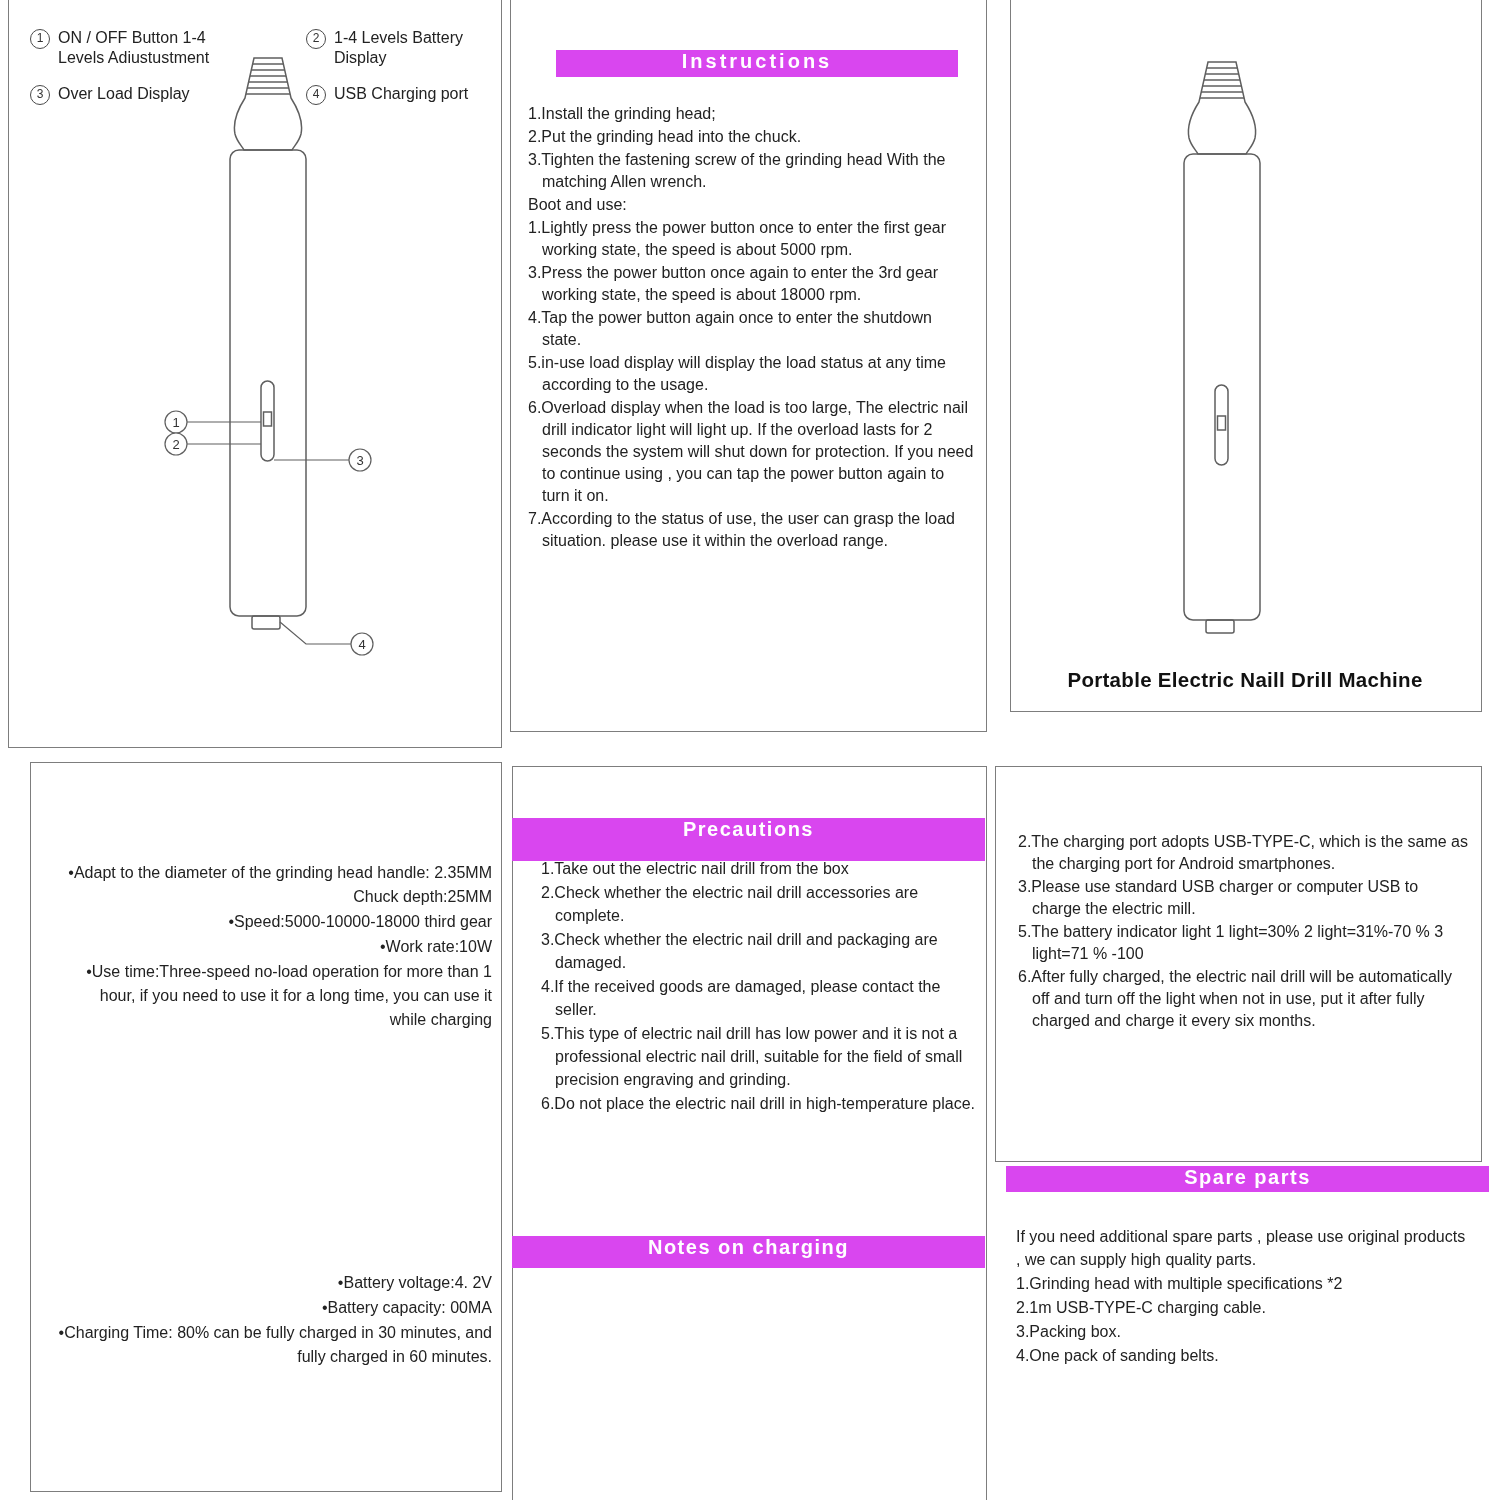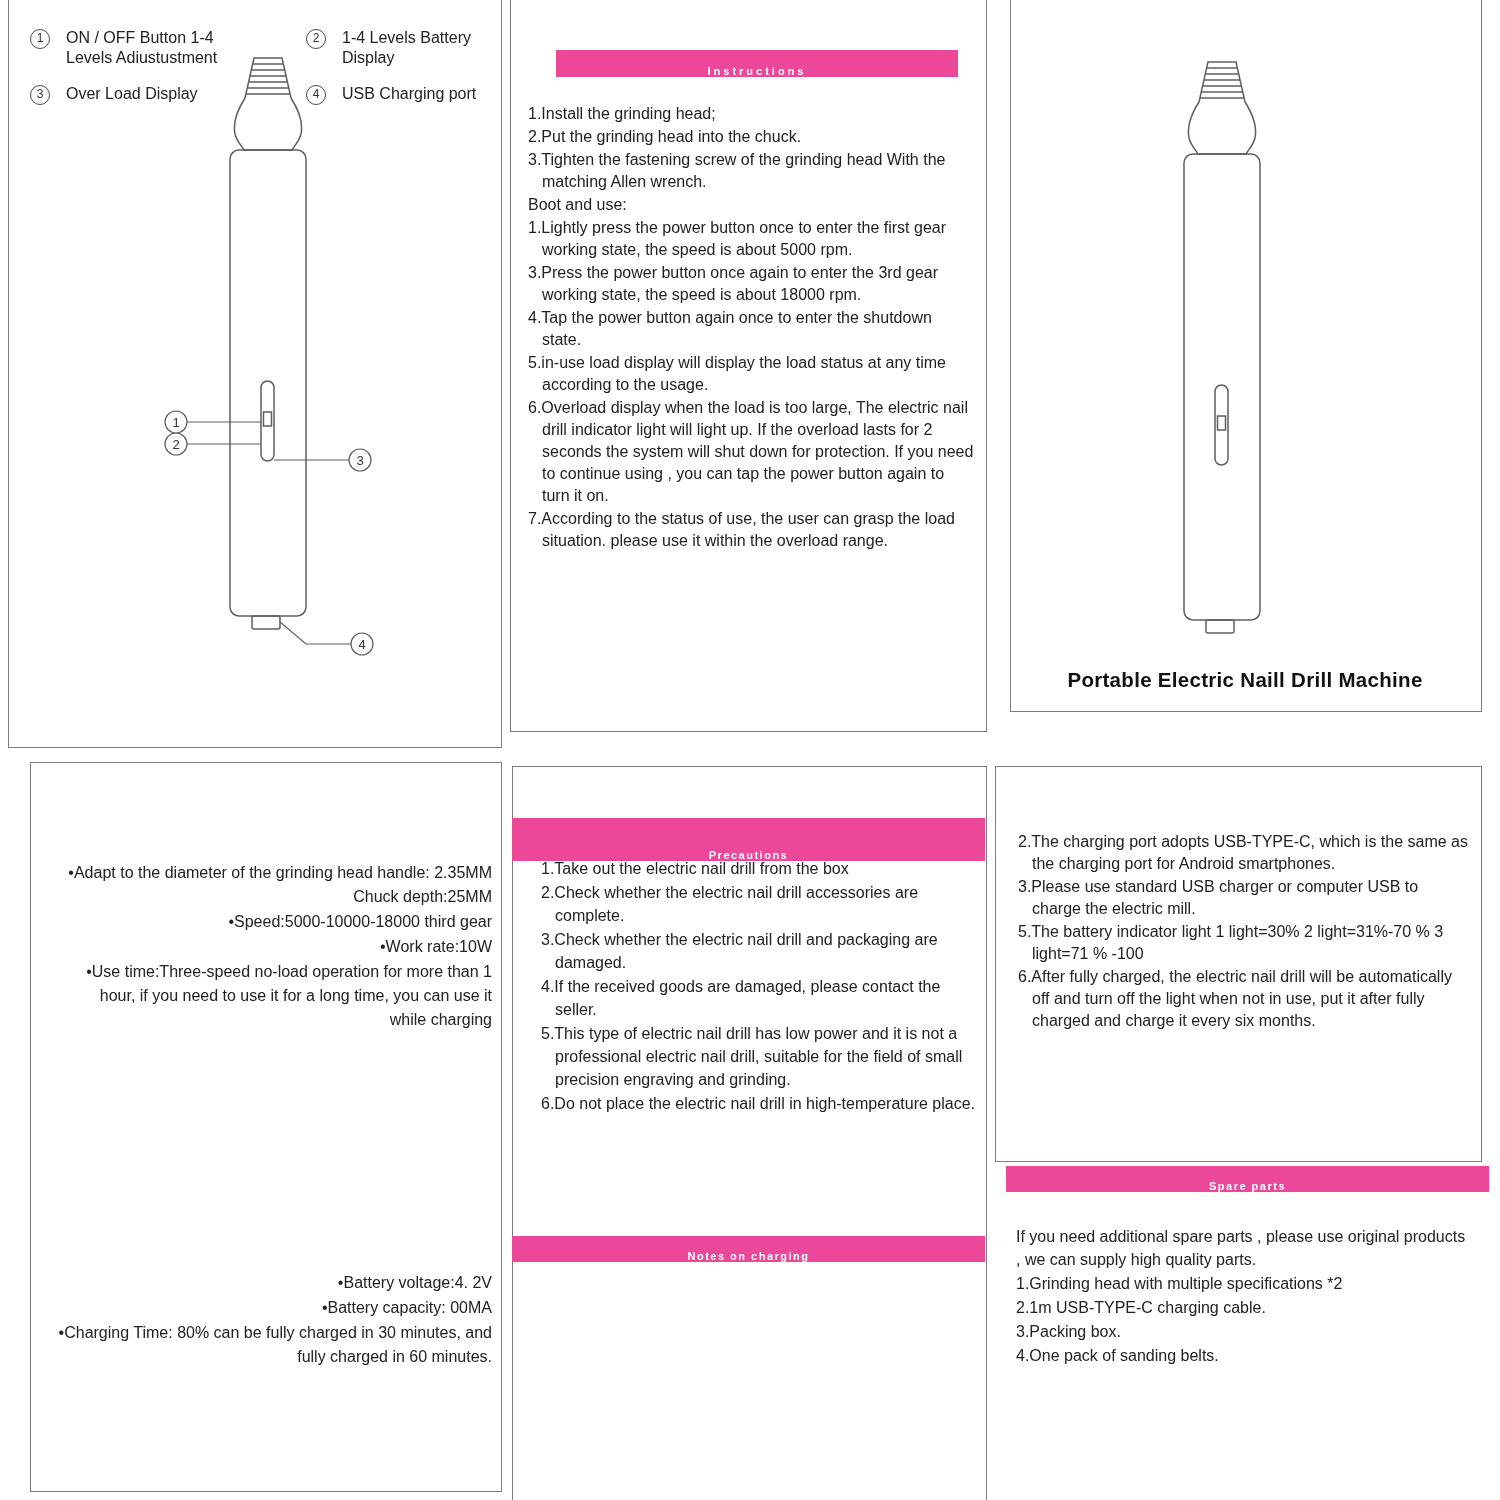--- a/index.html
+++ b/index.html
@@ -4,38 +4,38 @@
 <style>
   html,body { margin:0; padding:0; background:#ffffff; }
   .page {
     position:relative; width:1500px; height:1500px; overflow:hidden;
     background:#ffffff; color:#222;
     font-family:"Liberation Sans", sans-serif; font-size:16px;
   }
   .panel { position:absolute; border:1px solid #7d7d7d; background:#fff; }
   .abs { position:absolute; }
   .bar {
-    position:absolute; background:#ec4899; color:#ffffff;
-    font-weight:bold; font-size:11px; letter-spacing:1.5px;
-    display:flex; align-items:flex-end; justify-content:center;
+    position:absolute; background:#d946ef; color:#ffffff;
+    font-weight:bold; font-size:20px; letter-spacing:1.5px;
+    display:flex; align-items:flex-start; justify-content:center;
   }
   .bar.wide-space { letter-spacing:3px; }
   .txt p { margin:1px 0; }
   .lh22 { line-height:22px; }
   .lh23 { line-height:23px; }
   .lh24 { line-height:24px; }
   .hang p { padding-left:14px; text-indent:-14px; }
   .bullets p { padding-left:15px; text-indent:-15px;text-align:right; }
   .bullets p::before { content:"\2022 "; }
   .legend-item { position:absolute; display:flex; gap:8px; align-items:flex-start; line-height:20px; }
   .numcircle {
     flex:0 0 auto; width:18px; height:18px; border:1px solid #4a4a4a; border-radius:50%;
     font-size:12px; line-height:17px; text-align:center; color:#333; margin-top:1px;
   }
-  .legend-label { color:#222;margin-left:8px; }
+  .legend-label { color:#222; }
   .caption { position:absolute; text-align:center; font-weight:bold; font-size:20.5px; color:#111; letter-spacing:0.3px; }
   svg text { font-family:"Liberation Sans", sans-serif; }
 </style>
 </head>
 <body>
 
 <div class="page">
 
   <svg width="0" height="0" style="position:absolute" aria-hidden="true">
     <defs>
@@ -141,21 +141,21 @@
   </div>
   <div class="txt hang lh23 abs" style="left:541px;top:856px;width:436px">
     <p>1.Take out the electric nail drill from the box</p>
     <p>2.Check whether the electric nail drill accessories are complete.</p>
     <p>3.Check whether the electric nail drill and packaging are damaged.</p>
     <p>4.If the received goods are damaged, please contact the seller.</p>
     <p>5.This type of electric nail drill has low power and it is not a professional electric nail drill, suitable for the field of small precision engraving and grinding.</p>
     <p>6.Do not place the electric nail drill in high-temperature place.</p>
   </div>
 
-  <div class="bar" style="left:512px;top:1236px;width:473px;height:26px">
+  <div class="bar" style="left:512px;top:1236px;width:473px;height:32px">
     <span>Notes on charging</span>
   </div>
 
   <div class="txt hang lh22 abs" style="left:1018px;top:830px;width:452px">
     <p>2.The charging port adopts USB-TYPE-C, which is the same as the charging port for Android smartphones.</p>
     <p>3.Please use standard USB charger or computer USB to charge the electric mill.</p>
     <p>5.The battery indicator light 1 light=30% 2 light=31%-70 % 3 light=71 % -100</p>
     <p>6.After fully charged, the electric nail drill will be automatically off and turn off the light when not in use, put it after fully charged and charge it every six months.</p>
   </div>
 

